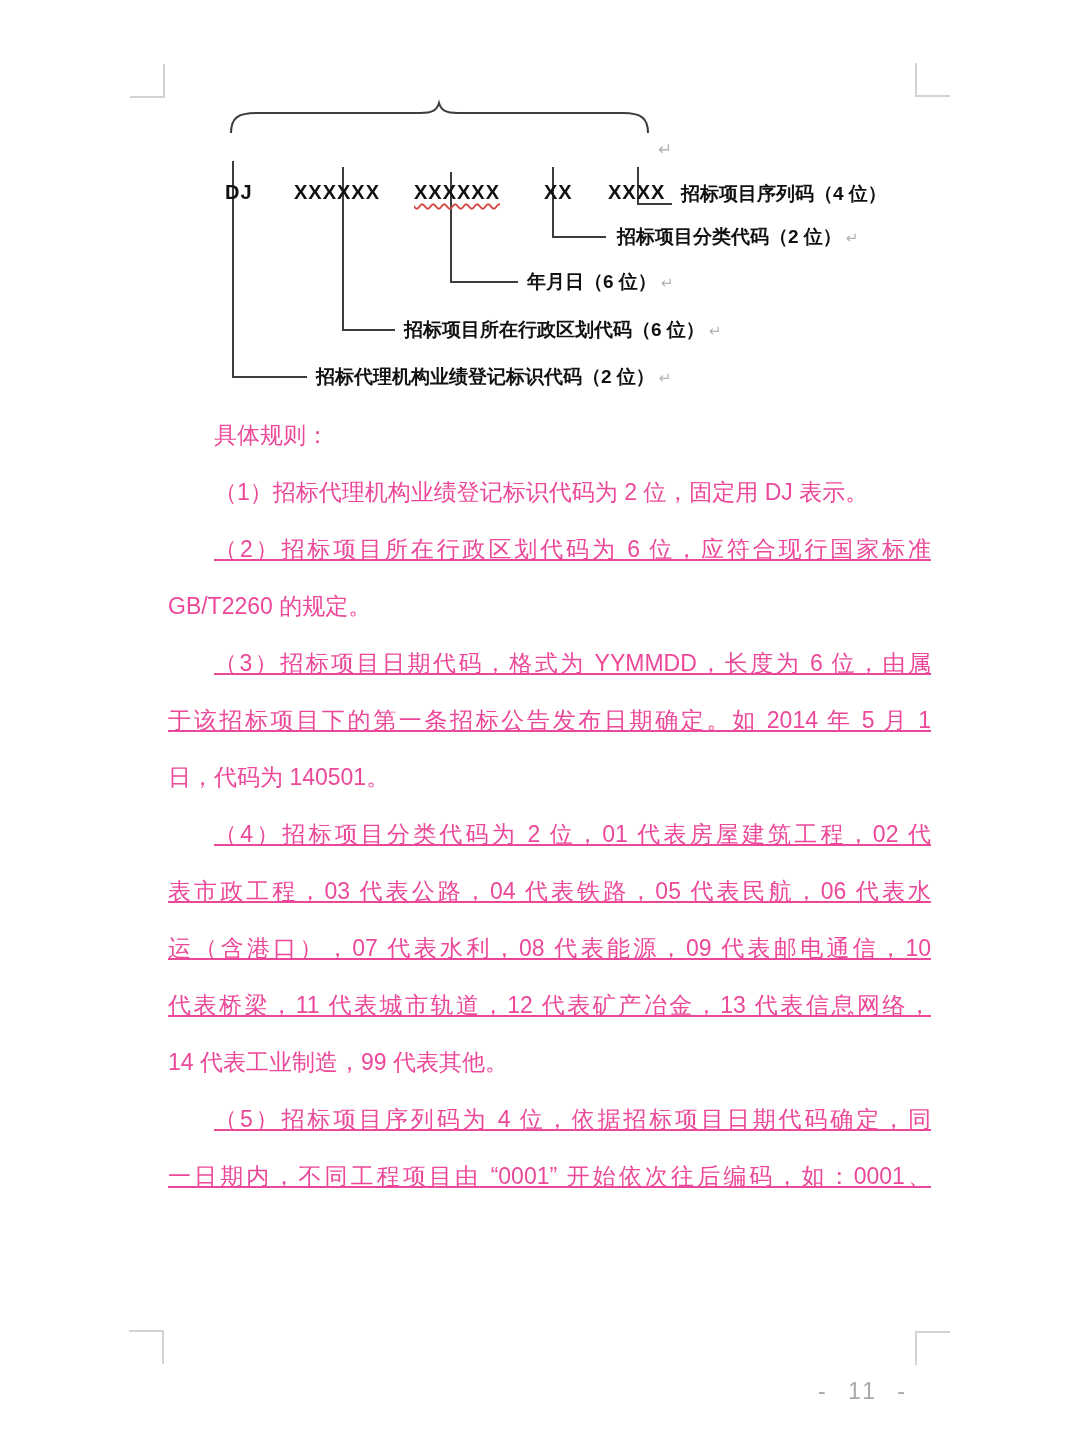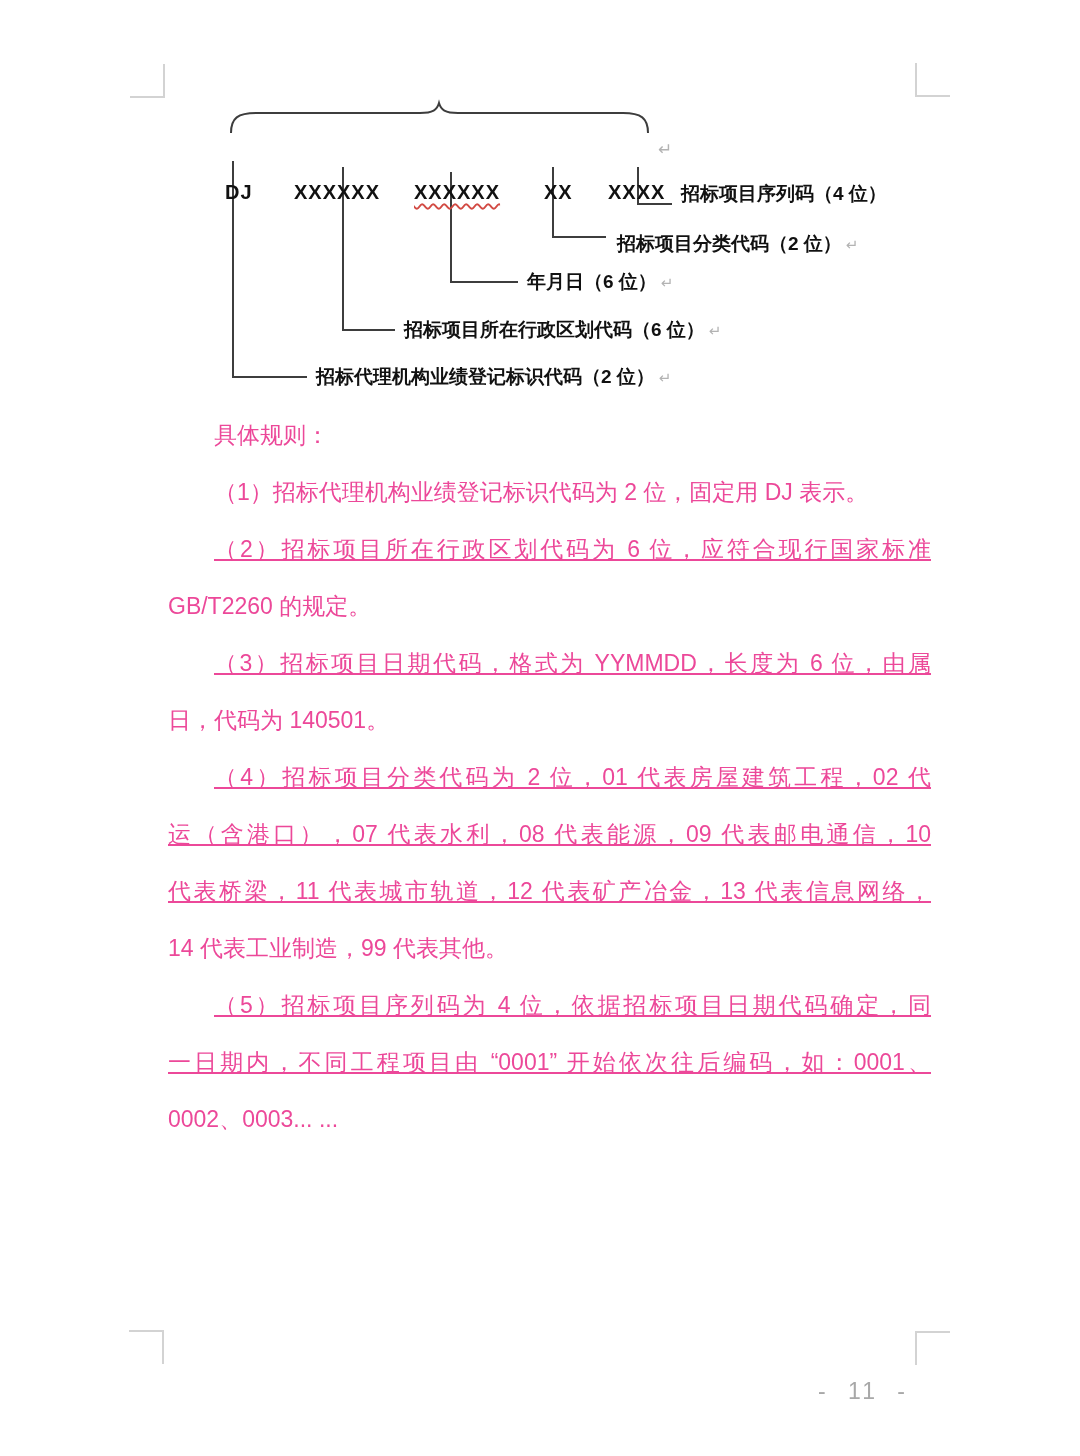--- a/index.html
+++ b/index.html
@@ -35,21 +35,21 @@
   .code-row .return-mark{
     position:absolute;left:658px;top:1px;
     font-size:17px;color:#b3b3b3;font-weight:normal;
   }
   .dlabel{
     position:absolute;height:28px;line-height:28px;
     font-weight:bold;font-size:19px;color:#111;white-space:nowrap;
   }
   .dlabel .mark{font-weight:normal;color:#b3b3b3;font-size:15px;margin-left:4px;}
   .dlabel:nth-child(1){left:681px;top:180px;}
-  .dlabel:nth-child(2){left:617px;top:230px;}
+  .dlabel:nth-child(2){left:617px;top:223px;}
   .dlabel:nth-child(3){left:527px;top:268px;}
   .dlabel:nth-child(4){left:404px;top:316px;}
   .dlabel:nth-child(5){left:316px;top:363px;}
   
   .body-text{
     position:absolute;left:168px;top:407px;width:763px;
     font-size:23px;line-height:57px;color:#ec4899;
   }
   .bline{height:57px;white-space:nowrap;}
   .bline.indent{text-indent:46px;}
@@ -104,28 +104,29 @@
       <div class="dlabel"><span>招标项目所在行政区划代码（6 位）</span><span class="mark">↵</span></div>
       <div class="dlabel"><span>招标代理机构业绩登记标识代码（2 位）</span><span class="mark">↵</span></div>
     </div>
 
   <div class="body-text" id="body-text">
       <div class="bline indent">具体规则：</div>
       <div class="bline indent">（1）招标代理机构业绩登记标识代码为 2 位，固定用 DJ 表示。</div>
       <div class="bline indent justify">（2）招标项目所在行政区划代码为 6 位，应符合现行国家标准</div>
       <div class="bline">GB/T2260 的规定。</div>
       <div class="bline indent justify">（3）招标项目日期代码，格式为 YYMMDD，长度为 6 位，由属</div>
+      <div class="bline justify">于该招标项目下的第一条招标公告发布日期确定。如 2014 年 5 月 1</div>
       <div class="bline">日，代码为 140501。</div>
       <div class="bline indent justify">（4）招标项目分类代码为 2 位，01 代表房屋建筑工程，02 代</div>
+      <div class="bline justify">表市政工程，03 代表公路，04 代表铁路，05 代表民航，06 代表水</div>
       <div class="bline justify">运（含港口），07 代表水利，08 代表能源，09 代表邮电通信，10</div>
       <div class="bline justify">代表桥梁，11 代表城市轨道，12 代表矿产冶金，13 代表信息网络，</div>
       <div class="bline">14 代表工业制造，99 代表其他。</div>
       <div class="bline indent justify">（5）招标项目序列码为 4 位，依据招标项目日期代码确定，同</div>
       <div class="bline justify">一日期内，不同工程项目由 “0001” 开始依次往后编码，如：0001、</div>
-      <div class="bline">0002、0003... ...</div>
     </div>
 
   <div class="corner tl"></div>
   <div class="corner tr"></div>
   <div class="corner bl"></div>
   <div class="corner br"></div>
 
   <div class="page-number">- 11 -</div>
 
 </div>

